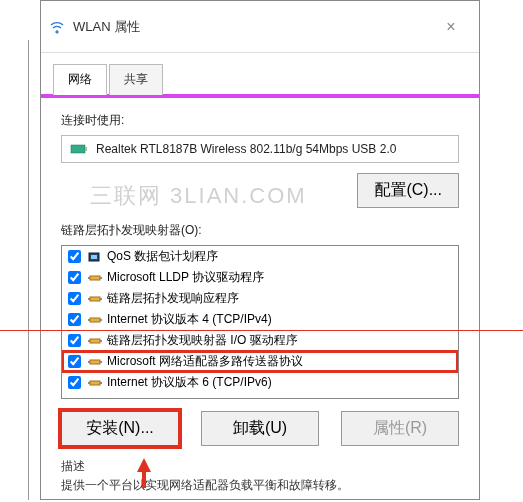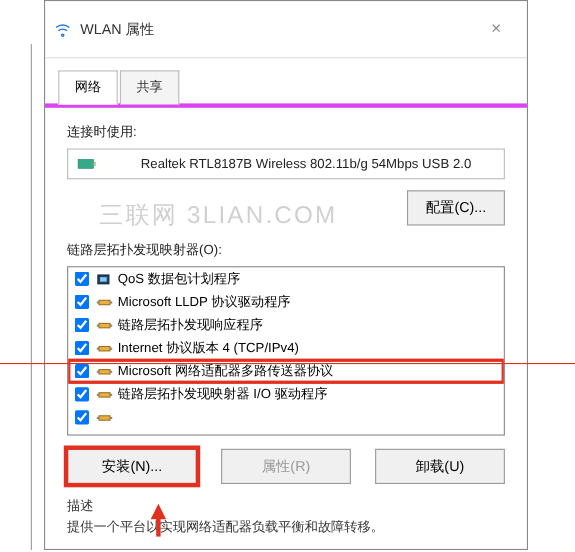--- a/index.html
+++ b/index.html
@@ -8,25 +8,25 @@
     .titlebar { height: 52px; display: flex; align-items: center; padding: 0 8px; border-bottom: 1px solid #ddd; }
     .titlebar .wifi-icon { width: 16px; height: 16px; margin-right: 8px; }
     .titlebar .title { flex: 1; font-size: 13px; color: #333; }
     .titlebar .close { width: 40px; text-align: center; color: #888; font-size: 16px; cursor: pointer; }
     .tabs { display: flex; padding: 10px 12px 0 12px; border-bottom: 4px solid #d946ef; }
     .tab { padding: 6px 14px; border: 1px solid #bbb; border-bottom: none; background: #fff; margin-right: 2px; cursor: pointer; position: relative; top: 1px; }
     .tab.active { background: #fff; border-bottom: 1px solid #fff; }
     .tab.inactive { background: #f4f4f4; color: #333; }
     .content { padding: 14px 20px; }
     .label { margin-bottom: 6px; color: #222; }
-    .adapter-box { border: 1px solid #bbb; padding: 6px 8px; display: flex; align-items: center; background: #fff; margin-bottom: 10px; gap: 32px; }
+    .adapter-box { border: 1px solid #bbb; padding: 6px 8px; display: flex; align-items: center; background: #fff; margin-bottom: 10px; }
     .nic-icon { width: 18px; height: 14px; margin-right: 8px; }
     .adapter-name { flex: 1; color: #222; white-space: nowrap; overflow: hidden; }
     .config-row { display: flex; justify-content: flex-end; margin-bottom: 14px; }
-    .btn { border: 1px solid #999; background: #f0f0f0; padding: 6px 16px; cursor: pointer; font-size: 13px; }
+    .btn { border: 1px solid #999; background: #f0f0f0; padding: 6px 16px; cursor: pointer; font-size: 16px; }
     .btn.disabled { color: #999; cursor: default; }
     .listbox { border: 1px solid #888; height: 154px; overflow: hidden; margin-bottom: 12px; background: #fff; position: relative; }
     .list-item { display: flex; align-items: center; padding: 2px 6px; height: 21px; }
     .list-item input[type=checkbox] { margin-right: 6px; }
     .item-icon { width: 16px; height: 16px; margin-right: 4px; display: inline-flex; align-items: center; justify-content: center; }
     .item-text { color: #000; text-align: center; }
     .highlight-item { outline: 3px solid #e03020; outline-offset: -2px; }
     .button-row { display: flex; gap: 22px; margin-bottom: 12px; }
     .button-row .btn { flex: 1; text-align: center; }
     .highlight-btn { outline: 4px solid #e03020; outline-offset: -1px; }
@@ -108,58 +108,59 @@
           <input type="checkbox" checked="" style="">
           <span class="item-icon">
             <svg width="16" height="16" viewBox="0 0 16 16">
               <rect x="3" y="6" width="10" height="4" fill="#e8b040" stroke="#a07020"></rect>
               <rect x="1" y="7" width="2" height="2" fill="#888"></rect>
               <rect x="13" y="7" width="2" height="2" fill="#888"></rect>
             </svg>
           </span>
           <span class="item-text">Internet 协议版本 4 (TCP/IPv4)</span>
         </div>
+        <div class="list-item">
+          <input type="checkbox" checked="" style="">
+          <span class="item-icon">
+            <svg width="16" height="16" viewBox="0 0 16 16">
+              <rect x="3" y="6" width="10" height="4" fill="#e8b040" stroke="#a07020"></rect>
+              <rect x="1" y="7" width="2" height="2" fill="#888"></rect>
+              <rect x="13" y="7" width="2" height="2" fill="#888"></rect>
+            </svg>
+          </span>
+          <span class="item-text">链路层拓扑发现映射器 I/O 驱动程序</span>
+        </div>
         <div class="list-item highlight-item">
           <input type="checkbox" checked="" style="">
           <span class="item-icon">
             <svg width="16" height="16" viewBox="0 0 16 16">
               <rect x="3" y="6" width="10" height="4" fill="#e8b040" stroke="#a07020"></rect>
               <rect x="1" y="7" width="2" height="2" fill="#888"></rect>
               <rect x="13" y="7" width="2" height="2" fill="#888"></rect>
             </svg>
           </span>
           <span class="item-text">Microsoft 网络适配器多路传送器协议</span>
         </div>
         <div class="list-item">
           <input type="checkbox" checked="" style="">
           <span class="item-icon">
             <svg width="16" height="16" viewBox="0 0 16 16">
               <rect x="3" y="6" width="10" height="4" fill="#e8b040" stroke="#a07020"></rect>
               <rect x="1" y="7" width="2" height="2" fill="#888"></rect>
               <rect x="13" y="7" width="2" height="2" fill="#888"></rect>
             </svg>
           </span>
-          <span class="item-text">链路层拓扑发现映射器 I/O 驱动程序</span>
-        </div>
-        <div class="list-item">
-          <input type="checkbox" checked="" style="">
-          <span class="item-icon">
-            <svg width="16" height="16" viewBox="0 0 16 16">
-              <rect x="3" y="6" width="10" height="4" fill="#e8b040" stroke="#a07020"></rect>
-              <rect x="1" y="7" width="2" height="2" fill="#888"></rect>
-              <rect x="13" y="7" width="2" height="2" fill="#888"></rect>
-            </svg>
-          </span>
+          <span class="item-text">Internet 协议版本 6 (TCP/IPv6)</span>
         </div>
       </div>
 
     <div class="button-row">
       <button class="btn highlight-btn">安装(N)...</button>
+      <button class="btn">卸载(U)</button>
       <button class="btn disabled">属性(R)</button>
-      <button class="btn">卸载(U)</button>
     </div>
 
     <div class="desc-group">
       <div class="desc-label">描述</div>
       <div class="desc-text">提供一个平台以实现网络适配器负载平衡和故障转移。</div>
     </div>
   </div>
 </div>
 
 <div class="watermark">三联网 3LIAN.COM</div>

